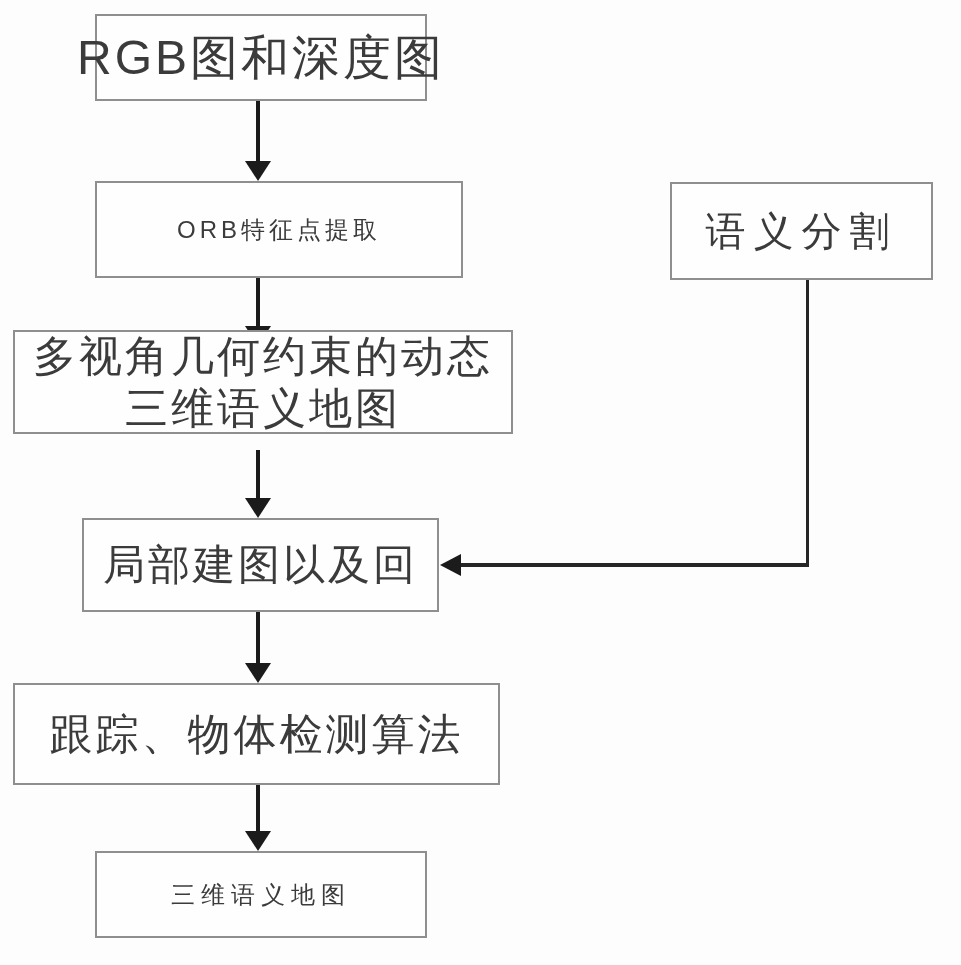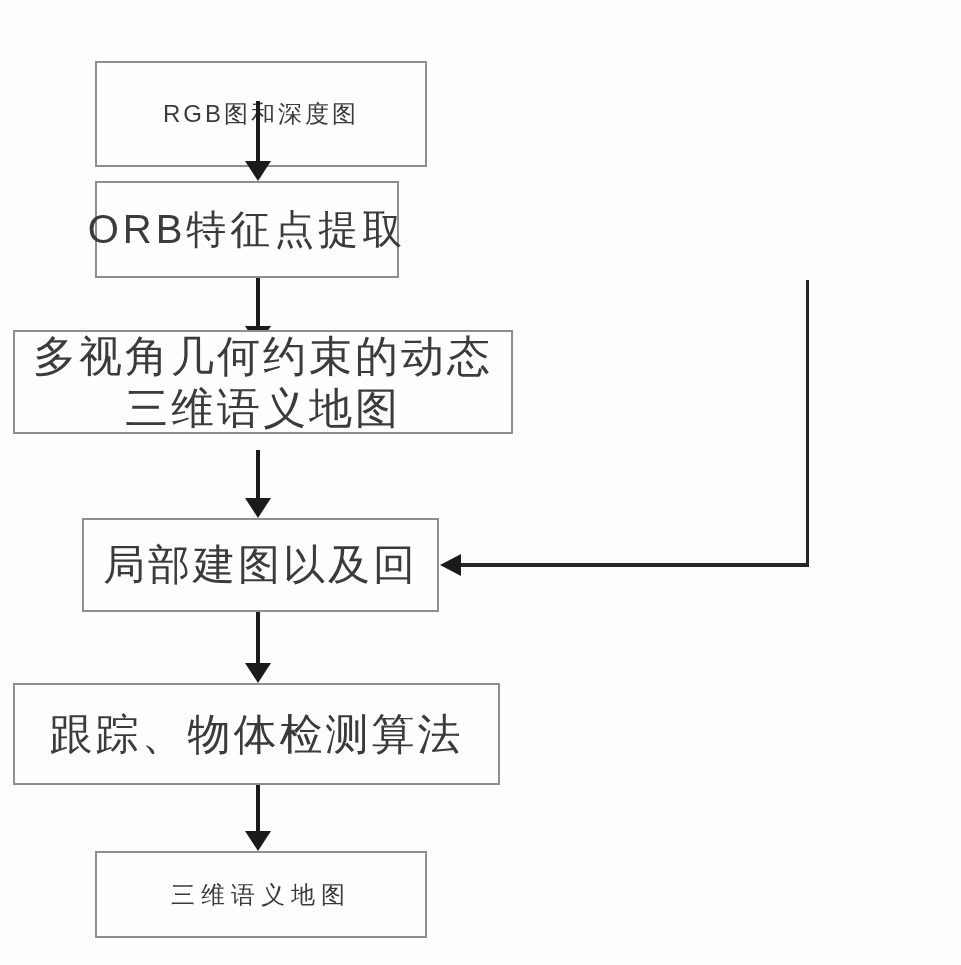--- a/index.html
+++ b/index.html
@@ -18,22 +18,22 @@
     display: flex;
     flex-direction: column;
     align-items: center;
     justify-content: center;
     text-align: center;
     color: #3b3b3b;
     box-sizing: border-box;
   }
   .node .line { display: block; white-space: nowrap; }
 
-  #n-rgb   { left:95px;  top:14px;  width:332px; height:106px;  font-size:24px; letter-spacing:3px;margin-top:47px; }
-  #n-orb   { left:95px;  top:181px; width:304px; height:97px;  font-size:40px; letter-spacing:4px; }
+  #n-rgb   { left:95px;  top:14px;  width:332px; height:87px;  font-size:48px; letter-spacing:3px; }
+  #n-orb   { left:95px;  top:181px; width:368px; height:97px;  font-size:24px; letter-spacing:4px; }
   #n-mv    { left:13px;  top:330px; width:500px; height:104px; font-size:43px; line-height:52px; letter-spacing:3px; }
   #n-dyn   { left:82px;  top:518px; width:357px; height:94px;  font-size:42px; letter-spacing:3px; }
   #n-track { left:13px;  top:683px; width:487px; height:102px; font-size:43px; line-height:52px; letter-spacing:3px; }
   #n-map   { left:95px;  top:851px; width:332px; height:87px;  font-size:24px; letter-spacing:6px; }
   #n-seg   { left:670px; top:182px; width:263px; height:98px;  font-size:40px; letter-spacing:8px; }
 
   .varrow { position: absolute; width: 26px; }
   .varrow .shaft {
     position: absolute; left: 11px; top: 0; bottom: 18px; width: 4px;
     background: #1b1b1b;
@@ -113,18 +113,21 @@
 
   <div class="varrow" id="a5">
     <div class="shaft"></div>
     <div class="head"></div>
   </div>
 
   <div class="node" id="n-map">
     <span class="line">三维语义地图</span>
   </div>
 
+  <div class="node" id="n-seg">
+    <span class="line">语义分割</span>
+  </div>
 
   <div class="conn-v"></div>
   <div class="conn-h"></div>
   <div class="conn-head"></div>
 
 </div>
 
 </body></html>

